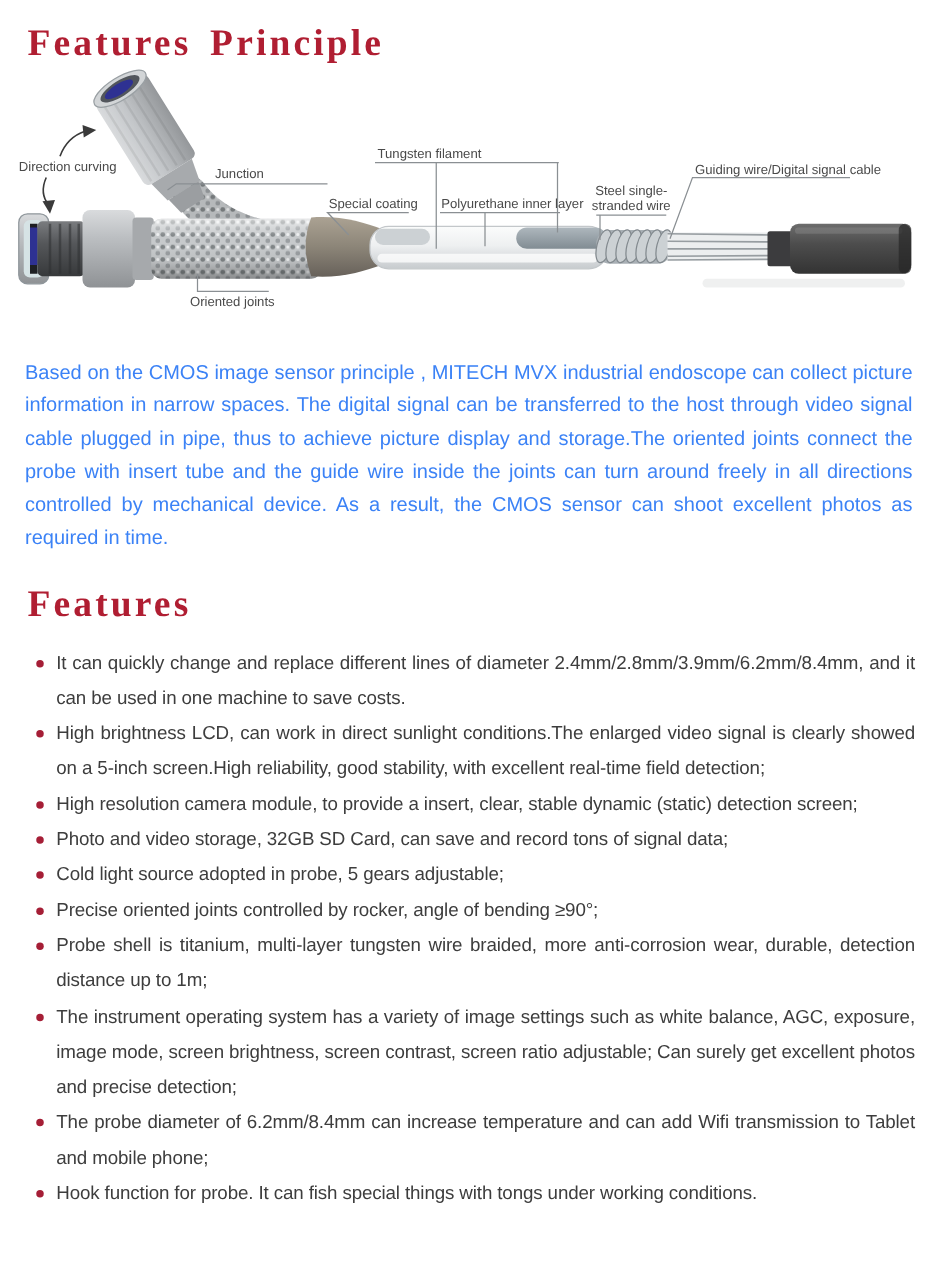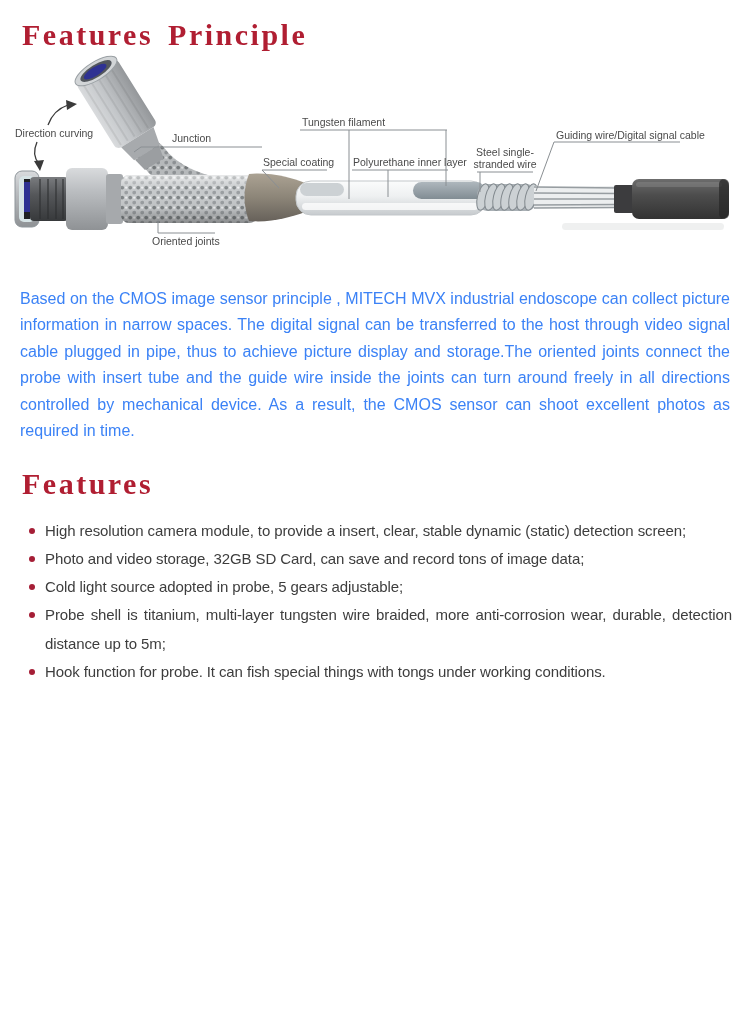--- a/index.html
+++ b/index.html
@@ -238,20 +238,25 @@
         <polyline class="leader" points="680,87 554,87 536,136"></polyline>
       </g>
     </svg>
   </div>
 
   <p class="description">Based on the CMOS image sensor principle , MITECH MVX industrial endoscope can collect picture information in narrow spaces. The digital signal can be transferred to the host through video signal cable plugged in pipe, thus to achieve picture display and storage.The oriented joints connect the probe with insert tube and the guide wire inside the joints can turn around freely in all directions controlled by mechanical device. As a result, the CMOS sensor can shoot excellent photos as required in time.</p>
 
   <h1 class="section-title features-title">Features</h1>
 
   <ul class="features-list">
+    <li>It can quickly change and replace different lines of diameter 2.4mm/2.8mm/3.9mm/6.2mm/8.4mm, and it can be used in one machine to save costs.</li>
+    <li>High brightness LCD, can work in direct sunlight conditions.The enlarged video signal is clearly showed on a 5-inch screen.High reliability, good stability, with excellent real-time field detection;</li>
     <li>High resolution camera module, to provide a insert, clear, stable dynamic (static) detection screen;</li>
-    <li>Photo and video storage, 32GB SD Card, can save and record tons of image data;</li>
+    <li>Photo and video storage, 32GB SD Card, can save and record tons of signal data;</li>
     <li>Cold light source adopted in probe, 5 gears adjustable;</li>
-    <li>Probe shell is titanium, multi-layer tungsten wire braided, more anti-corrosion wear, durable, detection distance up to 5m;</li>
+    <li>Precise oriented joints controlled by rocker, angle of bending ≥90°;</li>
+    <li>Probe shell is titanium, multi-layer tungsten wire braided, more anti-corrosion wear, durable, detection distance up to 1m;</li>
+    <li>The instrument operating system has a variety of image settings such as white balance, AGC, exposure, image mode, screen brightness, screen contrast, screen ratio adjustable; Can surely get excellent photos and precise detection;</li>
+    <li>The probe diameter of 6.2mm/8.4mm can increase temperature and can add Wifi transmission to Tablet and mobile phone;</li>
     <li>Hook function for probe. It can fish special things with tongs  under working conditions.</li>
   </ul>
 
 </div>
 
 </body></html>

